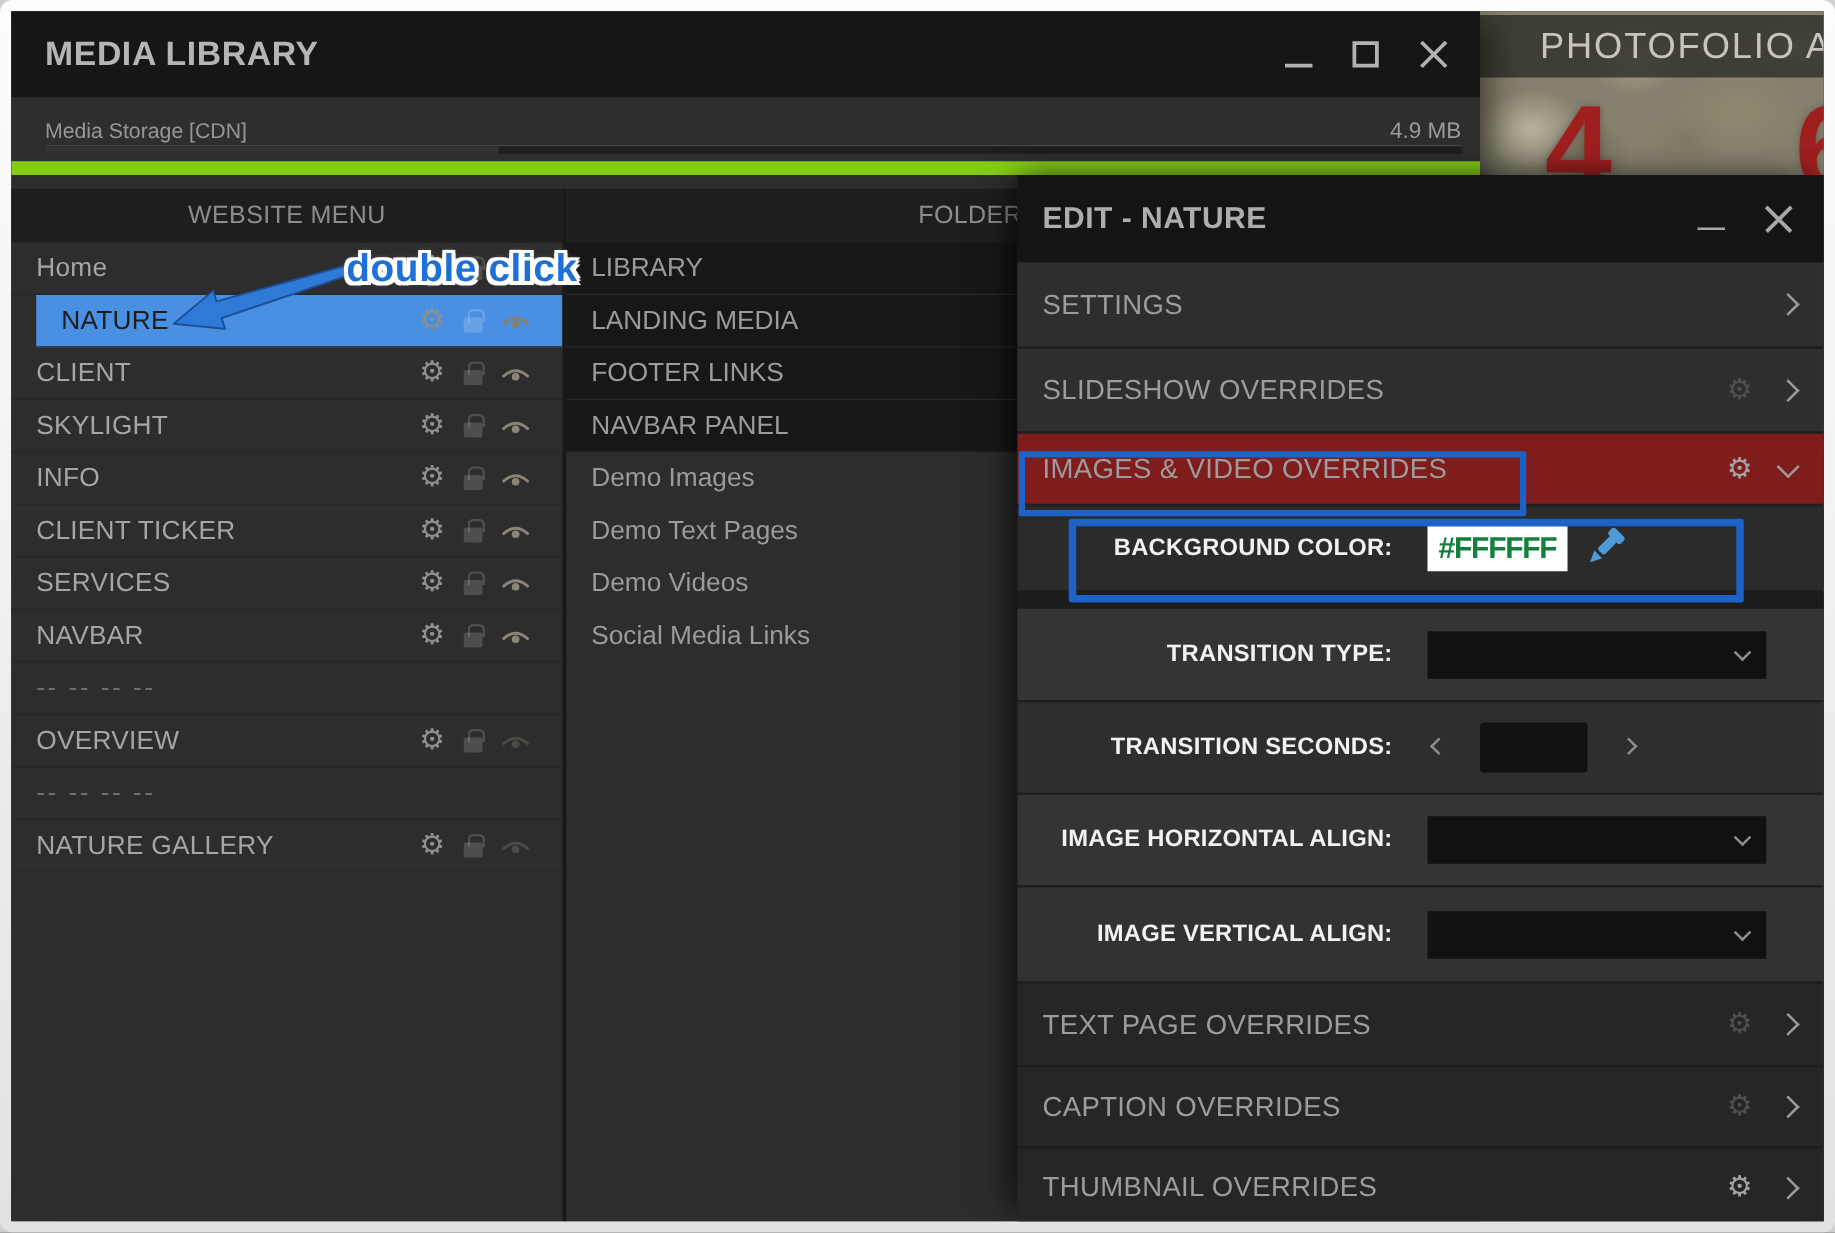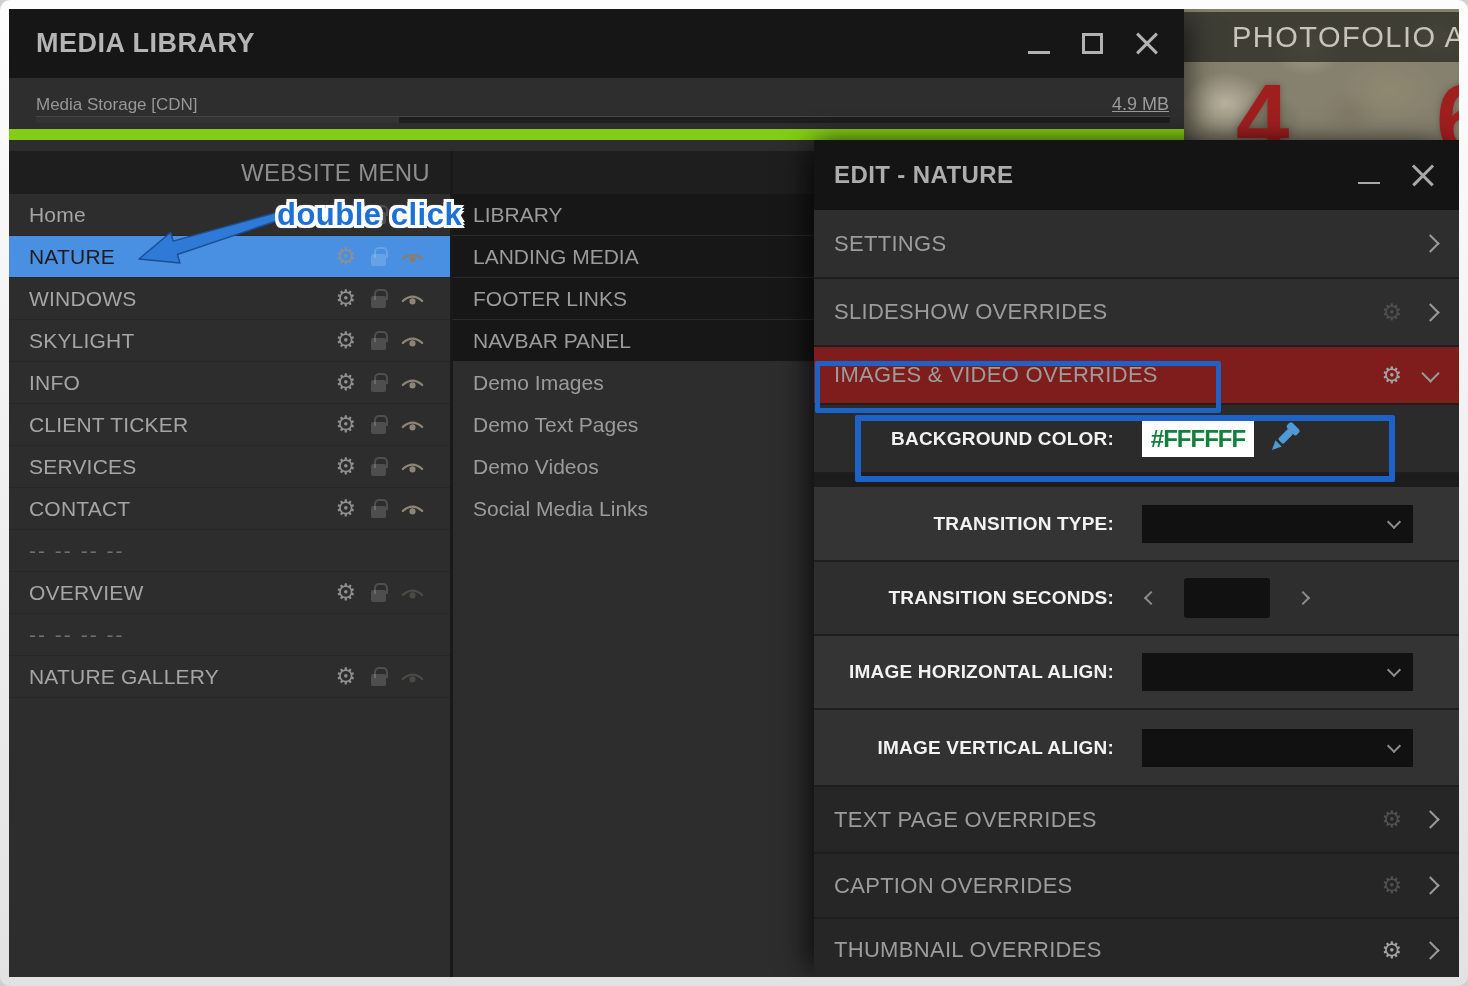--- a/index.html
+++ b/index.html
@@ -28,33 +28,33 @@
   .app-title{color:#b5b5b5;font-size:27px;font-weight:bold;letter-spacing:.5px;}
   .win-controls{display:flex;align-items:center;gap:28px;}
   .wc{position:relative;width:26px;height:26px;cursor:pointer;display:inline-block;}
   .wc .bar{position:absolute;left:2px;bottom:3px;width:22px;height:3px;background:#b2b2b2;}
   .wc .box{position:absolute;left:2px;top:2px;width:21px;height:21px;border:3px solid #b2b2b2;}
   .wc .x1,.wc .x2{position:absolute;left:-1px;top:11px;width:28px;height:3px;background:#b2b2b2;}
   .wc .x1{transform:rotate(45deg);} .wc .x2{transform:rotate(-45deg);}
 
   .storage{position:absolute;left:0;top:69px;width:100%;height:62px;background:#2e2e2e;border-bottom:11px solid #84cc16;}
   .storage-label{position:absolute;left:27px;top:17px;color:#979797;font-size:17px;}
-  .storage-size{position:absolute;right:15px;top:16px;color:#9a9a9a;font-size:18px;text-decoration:underline;}
+  .storage-size{position:absolute;right:15px;top:16px;color:#9a9a9a;font-size:18px;}
   .storage-bar{position:absolute;left:27px;right:14px;bottom:6px;height:7px;background:#1e1e1e;border-top:1px solid #454545;}
   .storage-fill{height:100%;width:32%;background:#333;}
 
   .panels{position:absolute;left:0;top:142px;width:100%;bottom:0;}
   .menu-panel{position:absolute;left:0;top:0;width:441px;height:100%;background:#2d2d2d;}
   .folders-panel{position:absolute;left:441px;top:0;right:0;height:100%;background:#2d2d2d;border-left:3px solid #191919;}
-  .panel-header{height:43px;background:#1e1e1e;display:flex;align-items:center;justify-content:flex-end;padding:0 20px;color:#8d8d8d;font-size:24px;letter-spacing:.3px;}
+  .panel-header{height:43px;background:#1e1e1e;display:flex;align-items:center;justify-content:center;padding:0 20px;color:#8d8d8d;font-size:20px;letter-spacing:.3px;}
   .panel-header .partial{color:#767676;margin-right:46px;}
 
   .menu-row{position:relative;height:42px;display:flex;align-items:center;border-bottom:1px solid #272727;cursor:pointer;}
   .menu-row .menu-label{color:#a5a5a5;font-size:21px;padding-left:20px;letter-spacing:.2px;}
-  .menu-row.selected{background:#4a90e2;}
+  .menu-row.selected{background:#4a90e2;margin-left:20px;}
   .menu-row.selected .menu-label{color:#1d1d1d;}
   .menu-row.sep .menu-label{color:#6f6f6f;letter-spacing:2px;}
   .row-icons{position:absolute;right:26px;top:0;height:100%;display:flex;align-items:center;gap:15px;}
   .gear{font-family:"DejaVu Sans",sans-serif;font-size:23px;line-height:1;color:#8f8f8f;cursor:pointer;}
   .gear.dim{color:#4f4f4f;}
   .gear.bright{color:#a3a3a3;}
   .lock{position:relative;width:15px;height:12px;background:rgba(255,255,255,.16);border-radius:2px;margin-top:7px;cursor:pointer;}
   .lock::before{content:"";position:absolute;left:2.5px;top:-7px;width:10px;height:9px;border:2.5px solid rgba(255,255,255,.16);border-bottom:none;border-radius:5px 5px 0 0;}
   .eye{width:23px;height:16px;color:#8d8478;cursor:pointer;}
   .eye.dim{color:#4c4a46;}
@@ -167,21 +167,21 @@
                 <span class="gear">⚙</span>
                 <span class="lock"></span>
             <svg class="eye" viewBox="0 0 24 16">
                   <path d="M2 10 Q12 1 22 10" fill="none" stroke="currentColor" stroke-width="2.4" stroke-linecap="round"></path>
                   <circle cx="12" cy="10.5" r="3.2" fill="currentColor"></circle>
                 </svg>
               </span>
         </div>
 
         <div class="menu-row">
-          <span class="menu-label">WINDOWS</span>
+          <span class="menu-label">CLIENT</span>
           <span class="row-icons">
                 <span class="gear">⚙</span>
                 <span class="lock"></span>
             <svg class="eye" viewBox="0 0 24 16">
                   <path d="M2 10 Q12 1 22 10" fill="none" stroke="currentColor" stroke-width="2.4" stroke-linecap="round"></path>
                   <circle cx="12" cy="10.5" r="3.2" fill="currentColor"></circle>
                 </svg>
               </span>
         </div>
 
@@ -227,21 +227,21 @@
                 <span class="gear">⚙</span>
                 <span class="lock"></span>
             <svg class="eye" viewBox="0 0 24 16">
                   <path d="M2 10 Q12 1 22 10" fill="none" stroke="currentColor" stroke-width="2.4" stroke-linecap="round"></path>
                   <circle cx="12" cy="10.5" r="3.2" fill="currentColor"></circle>
                 </svg>
               </span>
         </div>
 
         <div class="menu-row">
-          <span class="menu-label">CONTACT</span>
+          <span class="menu-label">NAVBAR</span>
           <span class="row-icons">
                 <span class="gear">⚙</span>
                 <span class="lock"></span>
             <svg class="eye" viewBox="0 0 24 16">
                   <path d="M2 10 Q12 1 22 10" fill="none" stroke="currentColor" stroke-width="2.4" stroke-linecap="round"></path>
                   <circle cx="12" cy="10.5" r="3.2" fill="currentColor"></circle>
                 </svg>
               </span>
         </div>
 

